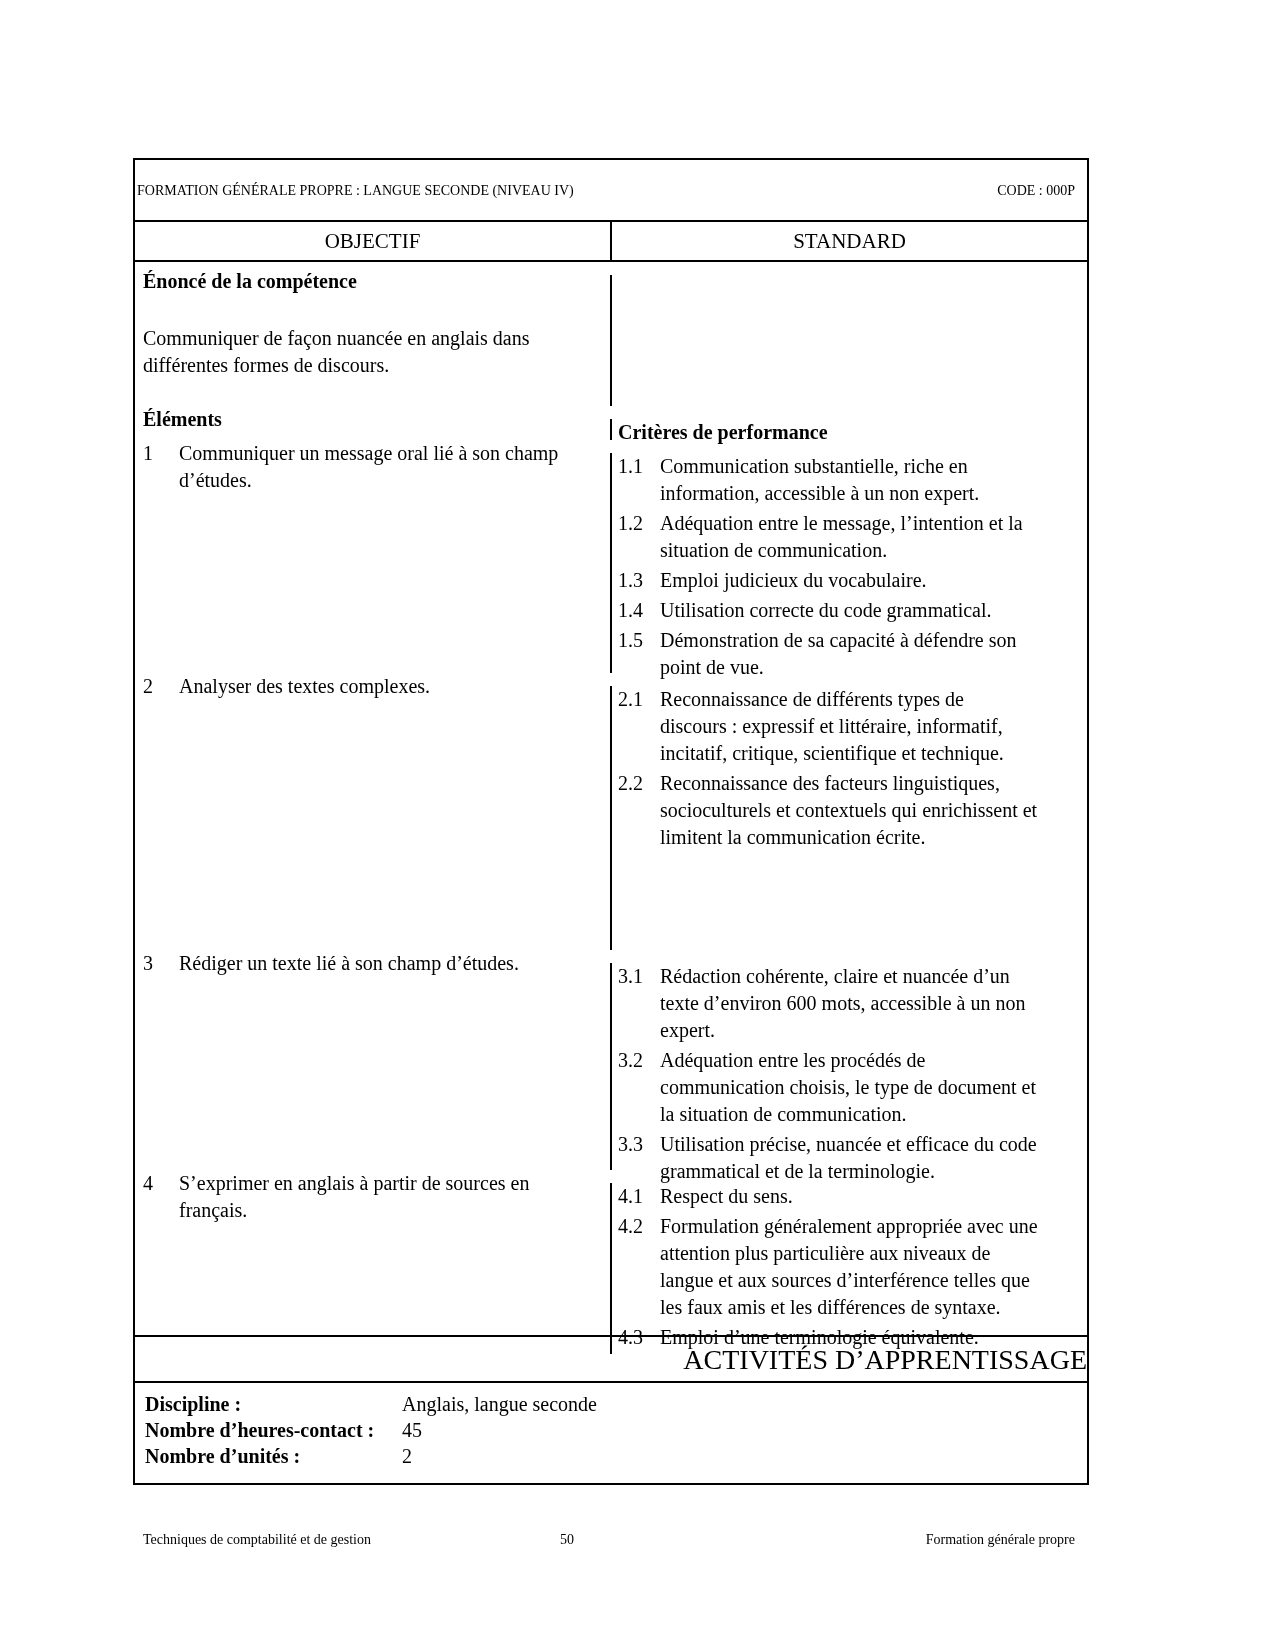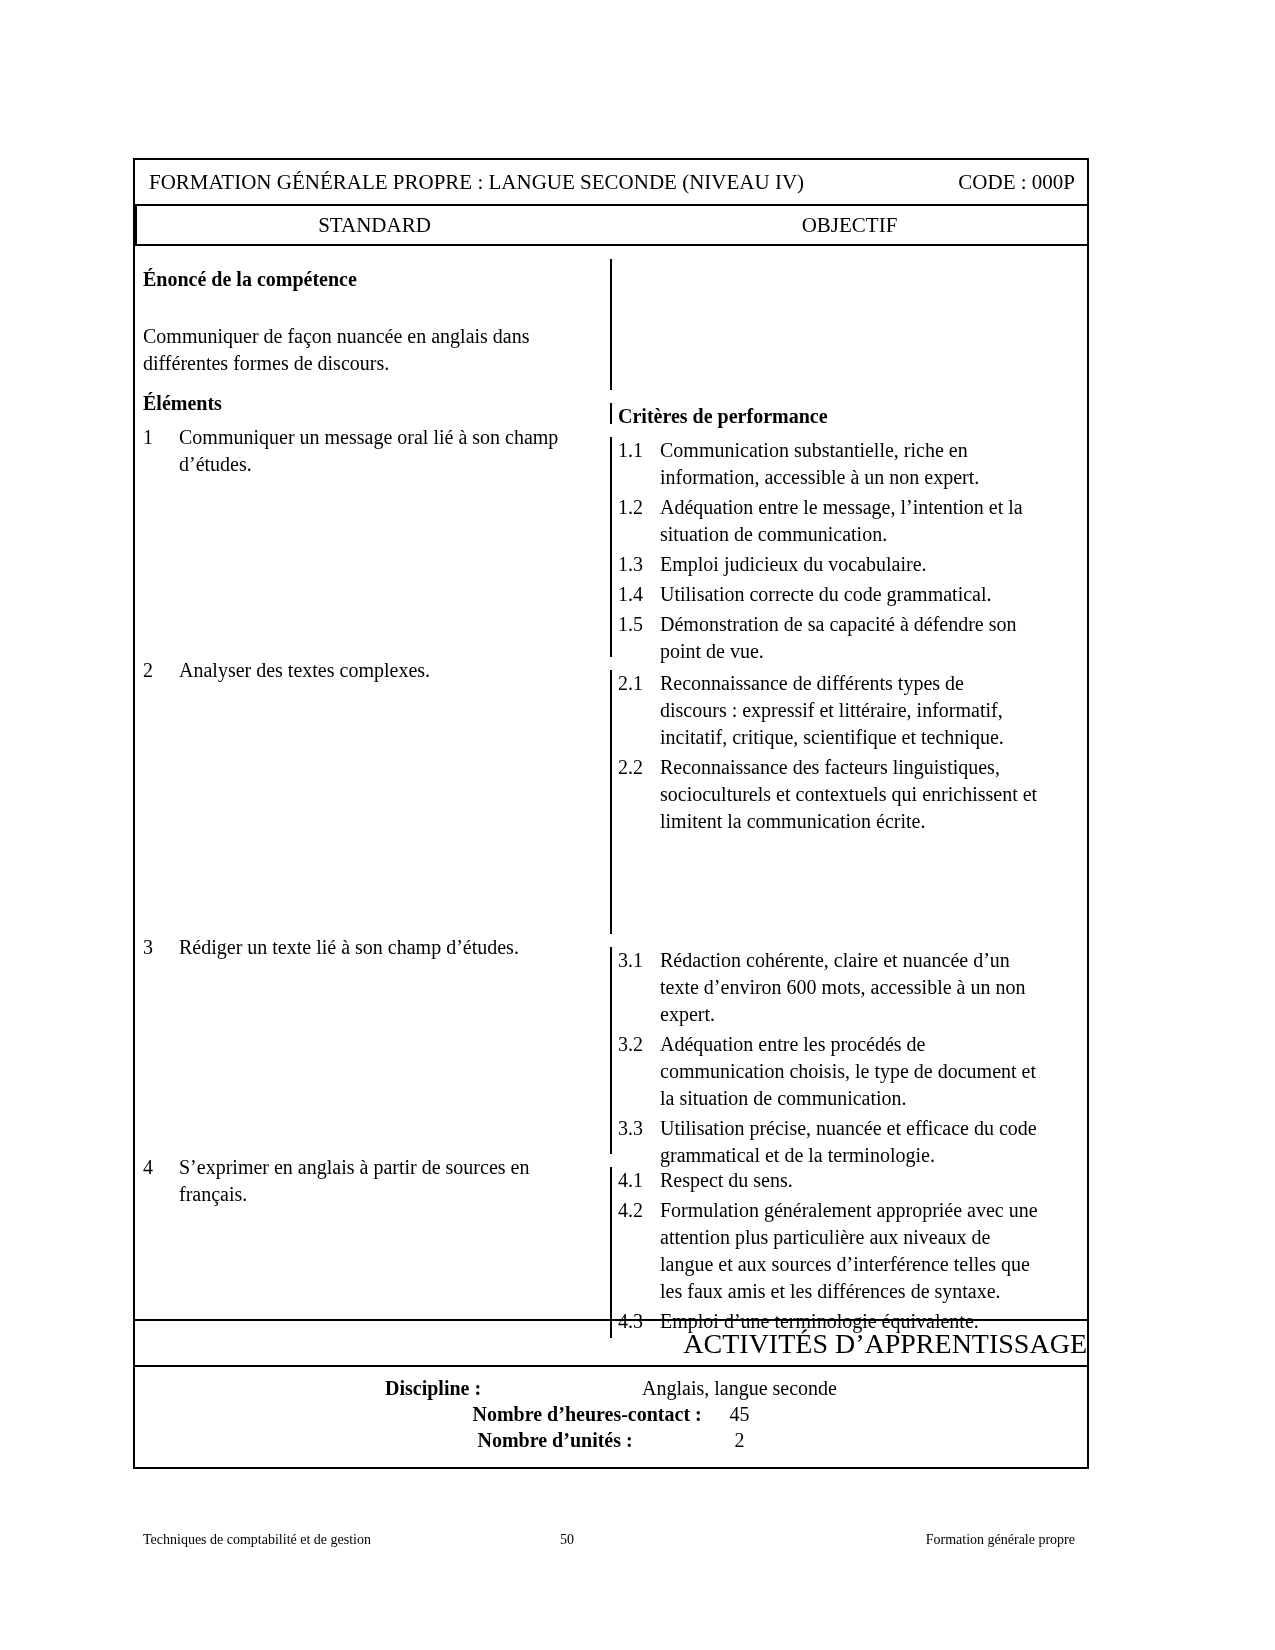--- a/index.html
+++ b/index.html
@@ -9,70 +9,70 @@
     font-family:"Liberation Serif","DejaVu Serif",serif;
     font-size:20px;line-height:27px;
     position:relative;
   }
   .page{position:absolute;inset:0;}
   .doc-table{
     position:absolute;left:133px;top:158px;width:952px;
     border:2px solid #000;background:#fff;
   }
   .title-row{
-    height:44px;display:flex;justify-content:space-between;align-items:center;
-    padding:0 12px 0 14px;font-size:21px;
+    height:60px;display:flex;justify-content:space-between;align-items:center;
+    padding:0 12px 0 2px;font-size:14px;
   }
   .col-head-row{border-top:2px solid #000;display:flex;height:38px;font-size:21px;}
   .col-head{display:flex;align-items:center;justify-content:center;}
   .col-head.left{width:475px;}
   .col-head.right{flex:1;border-left:2px solid #000;}
   .body-grid{
     border-top:2px solid #000;
     display:grid;
     grid-template-columns:475px 473px;
     grid-template-rows:144px 34px 233px 277px 220px auto;
     height:1073px;
   }
   .bcell{padding:0 4px 0 8px;overflow:visible;}
   .bcell.rightcol{border-left:2px solid #000;padding-left:6px;margin-top:13px;}
-  .bcell.toppad{padding-top:20px;}
+  .bcell.toppad{padding-top:6px;}
   .bold{font-weight:bold;}
   .enonce-para{margin:30px 0 0 0;white-space:pre-line;max-width:440px;}
   .num-item{display:flex;margin-bottom:3px;}
   .num-item .num{flex-shrink:0;}
   .leftnum{width:36px;}
   .rightnum{width:42px;}
   .txt{flex:1;white-space:pre-line;}
   .activites-row{
     border-top:2px solid #000;height:44px;
     display:flex;align-items:center;justify-content:flex-end;font-size:28px;
   }
   .discipline-row{border-top:2px solid #000;height:102px;padding:8px 10px;box-sizing:border-box;}
-  .disc-line{display:flex;line-height:26px;justify-content:center;}
+  .disc-line{display:flex;line-height:26px;}
   .disc-label{font-weight:bold;width:257px;flex-shrink:0;}
   .footer{position:absolute;left:133px;top:1526px;width:952px;height:30px;font-size:14px;}
   .footer .f-left{position:absolute;left:10px;top:0;}
   .footer .f-page{position:absolute;left:427px;top:0;}
   .footer .f-right{position:absolute;right:10px;top:0;}
 </style>
 </head>
 <body>
 
 <div class="page">
   <div class="doc-table">
 
     <div class="title-row">
       <span>FORMATION GÉNÉRALE PROPRE : LANGUE SECONDE (NIVEAU IV)</span>
       <span>CODE : 000P</span>
     </div>
 
     <div class="col-head-row">
+      <div class="col-head left">OBJECTIF</div>
       <div class="col-head right">STANDARD</div>
-      <div class="col-head left">OBJECTIF</div>
     </div>
 
     <div class="body-grid">
 
       <div class="bcell leftcol toppad">
         <div class="bold">Énoncé de la compétence</div>
         <p class="enonce-para">Communiquer de façon nuancée en anglais dans
 différentes formes de discours.</p>
       </div>
       <div class="bcell rightcol toppad"></div>

